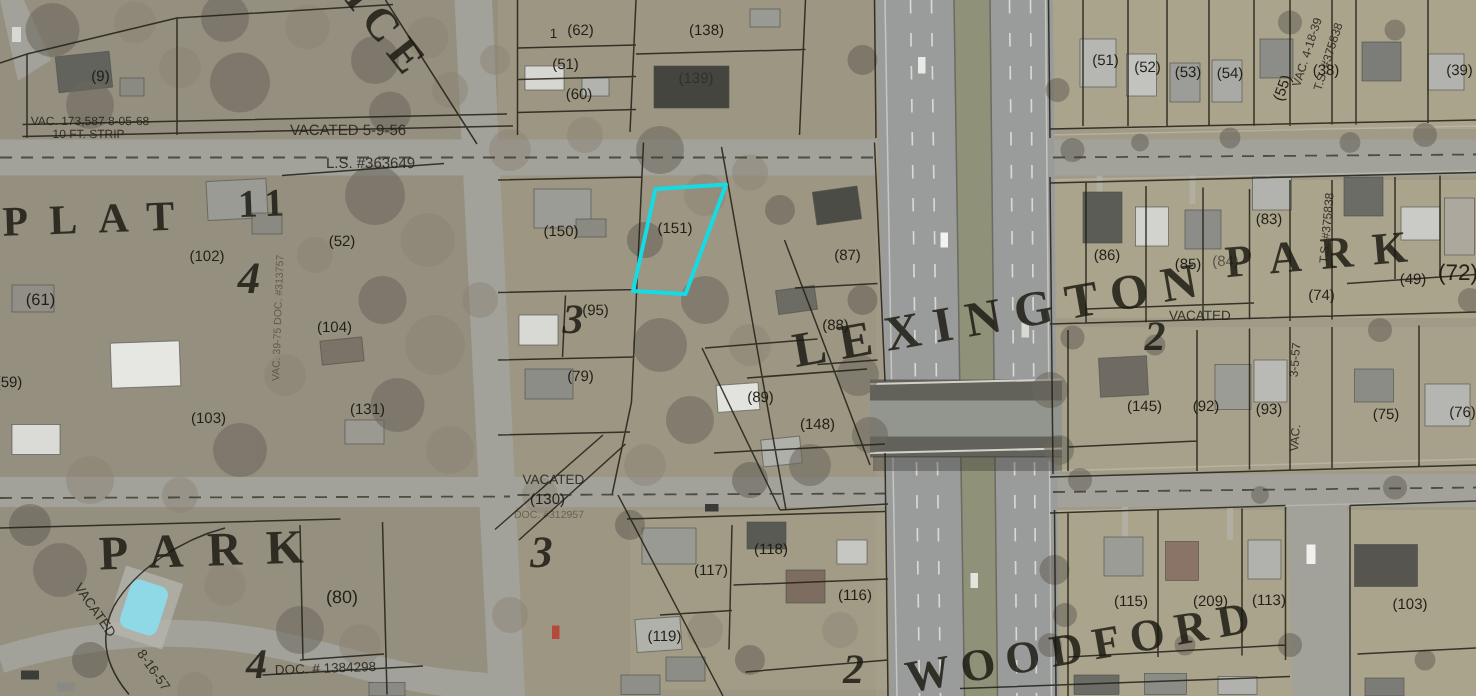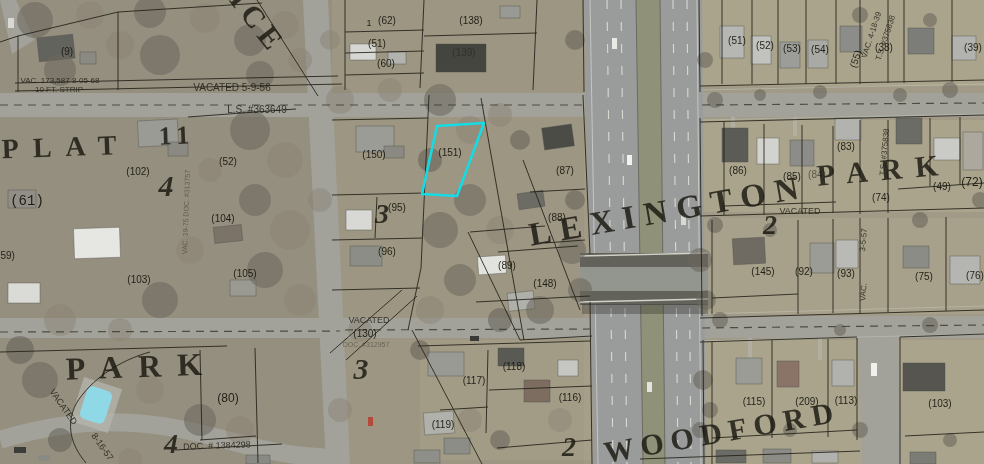--- a/index.html
+++ b/index.html
@@ -260,38 +260,38 @@
       <span class="lbl street" style="left: 142px; top: 366px; font-size: 32px; letter-spacing: 16px; transform: translate(-50%, -50%) rotate(-2deg);">PARK</span>
       <span class="lbl street" style="left: 171px; top: 444px; font-size: 28px; font-style: italic; transform: translate(-50%, -50%) rotate(0deg);">4</span>
       <span class="lbl street" style="left: 382px; top: 214px; font-size: 28px; font-style: italic; transform: translate(-50%, -50%) rotate(0deg);">3</span>
       <span class="lbl street" style="left: 361px; top: 369px; font-size: 30px; font-style: italic; transform: translate(-50%, -50%) rotate(0deg);">3</span>
       <span class="lbl street" style="left: 770px; top: 225px; font-size: 28px; font-style: italic; transform: translate(-50%, -50%) rotate(0deg);">2</span>
       <span class="lbl street" style="left: 569px; top: 447px; font-size: 28px; font-style: italic; transform: translate(-50%, -50%) rotate(0deg);">2</span>
       <span class="lbl street" style="left: 668px; top: 211px; font-size: 33px; letter-spacing: 9px; transform: translate(-50%, -50%) rotate(-10deg);">LEXINGTON</span>
       <span class="lbl street" style="left: 722px; top: 432px; font-size: 30px; letter-spacing: 7px; transform: translate(-50%, -50%) rotate(-10deg);">WOODFORD</span>
       <span class="lbl street" style="left: 884px; top: 170px; font-size: 30px; letter-spacing: 13px; transform: translate(-50%, -50%) rotate(-5deg);">PARK</span>
       <span class="lbl parcel" style="left: 67px; top: 52px; font-size: 10px; transform: translate(-50%, -50%) rotate(0deg);">(9)</span>
-      <span class="lbl parcel" style="left: 27px; top: 201px; font-size: 14px; transform: translate(-50%, -50%) rotate(0deg); font-family: Liberation Mono, monospace;">(61)</span>
+      <span class="lbl parcel" style="left: 27px; top: 201px; font-size: 11px; transform: translate(-50%, -50%) rotate(0deg);">(61)</span>
       <span class="lbl parcel" style="left: 6px; top: 256px; font-size: 10px; transform: translate(-50%, -50%) rotate(0deg);">(59)</span>
       <span class="lbl parcel" style="left: 138px; top: 172px; font-size: 10px; transform: translate(-50%, -50%) rotate(0deg);">(102)</span>
       <span class="lbl parcel" style="left: 228px; top: 162px; font-size: 10px; transform: translate(-50%, -50%) rotate(0deg);">(52)</span>
       <span class="lbl parcel" style="left: 223px; top: 219px; font-size: 10px; transform: translate(-50%, -50%) rotate(0deg);">(104)</span>
       <span class="lbl parcel" style="left: 139px; top: 280px; font-size: 10px; transform: translate(-50%, -50%) rotate(0deg);">(103)</span>
-      <span class="lbl parcel" style="left: 245px; top: 274px; font-size: 10px; transform: translate(-50%, -50%) rotate(0deg);">(105)</span>
+      <span class="lbl parcel" style="left: 245px; top: 274px; font-size: 10px; transform: translate(-50%, -50%) rotate(0deg);">(131)</span>
       <span class="lbl parcel" style="left: 228px; top: 398px; font-size: 12px; transform: translate(-50%, -50%) rotate(0deg);">(80)</span>
       <span class="lbl parcel" style="left: 369px; top: 23px; font-size: 9px; transform: translate(-50%, -50%) rotate(0deg);">1</span>
       <span class="lbl parcel" style="left: 387px; top: 21px; font-size: 10px; transform: translate(-50%, -50%) rotate(0deg);">(62)</span>
       <span class="lbl parcel" style="left: 377px; top: 44px; font-size: 10px; transform: translate(-50%, -50%) rotate(0deg);">(51)</span>
       <span class="lbl parcel" style="left: 386px; top: 64px; font-size: 10px; transform: translate(-50%, -50%) rotate(0deg);">(60)</span>
       <span class="lbl parcel" style="left: 471px; top: 21px; font-size: 10px; transform: translate(-50%, -50%) rotate(0deg);">(138)</span>
       <span class="lbl parcel" style="left: 464px; top: 53px; font-size: 10px; opacity: 0.5; transform: translate(-50%, -50%) rotate(0deg);">(139)</span>
       <span class="lbl parcel" style="left: 374px; top: 155px; font-size: 10px; transform: translate(-50%, -50%) rotate(0deg);">(150)</span>
       <span class="lbl parcel" style="left: 450px; top: 153px; font-size: 10px; transform: translate(-50%, -50%) rotate(0deg);">(151)</span>
       <span class="lbl parcel" style="left: 397px; top: 208px; font-size: 10px; transform: translate(-50%, -50%) rotate(0deg);">(95)</span>
-      <span class="lbl parcel" style="left: 387px; top: 252px; font-size: 10px; transform: translate(-50%, -50%) rotate(0deg);">(96)</span>
+      <span class="lbl parcel" style="left: 387px; top: 252px; font-size: 10px; transform: translate(-50%, -50%) rotate(0deg);">(79)</span>
       <span class="lbl parcel" style="left: 565px; top: 171px; font-size: 10px; transform: translate(-50%, -50%) rotate(0deg);">(87)</span>
       <span class="lbl parcel" style="left: 557px; top: 218px; font-size: 10px; transform: translate(-50%, -50%) rotate(0deg); text-align: right;">(88)</span>
       <span class="lbl parcel" style="left: 507px; top: 266px; font-size: 10px; transform: translate(-50%, -50%) rotate(0deg);">(89)</span>
       <span class="lbl parcel" style="left: 545px; top: 284px; font-size: 10px; transform: translate(-50%, -50%) rotate(0deg);">(148)</span>
       <span class="lbl parcel" style="left: 456px; top: 381px; font-size: 10px; transform: translate(-50%, -50%) rotate(0deg); padding-left: 36px;">(117)</span>
       <span class="lbl parcel" style="left: 514px; top: 367px; font-size: 10px; transform: translate(-50%, -50%) rotate(0deg);">(118)</span>
       <span class="lbl parcel" style="left: 570px; top: 398px; font-size: 10px; transform: translate(-50%, -50%) rotate(0deg);">(116)</span>
       <span class="lbl parcel" style="left: 443px; top: 425px; font-size: 10px; transform: translate(-50%, -50%) rotate(0deg);">(119)</span>
       <span class="lbl parcel" style="left: 365px; top: 334px; font-size: 10px; transform: translate(-50%, -50%) rotate(0deg);">(130)</span>
       <span class="lbl parcel" style="left: 737px; top: 41px; font-size: 10px; transform: translate(-50%, -50%) rotate(0deg);">(51)</span>
@@ -300,34 +300,34 @@
       <span class="lbl parcel" style="left: 820px; top: 50px; font-size: 10px; transform: translate(-50%, -50%) rotate(0deg);">(54)</span>
       <span class="lbl parcel" style="left: 856px; top: 59px; font-size: 10px; transform: translate(-50%, -50%) rotate(-70deg);">(55)</span>
       <span class="lbl parcel" style="left: 884px; top: 48px; font-size: 10px; transform: translate(-50%, -50%) rotate(0deg);">(38)</span>
       <span class="lbl parcel" style="left: 973px; top: 48px; font-size: 10px; transform: translate(-50%, -50%) rotate(0deg);">(39)</span>
       <span class="lbl parcel" style="left: 738px; top: 171px; font-size: 10px; transform: translate(-50%, -50%) rotate(0deg); text-align: right;">(86)</span>
       <span class="lbl parcel" style="left: 792px; top: 177px; font-size: 10px; transform: translate(-50%, -50%) rotate(0deg);">(85)</span>
       <span class="lbl parcel" style="left: 817px; top: 175px; font-size: 10px; opacity: 0.6; transform: translate(-50%, -50%) rotate(0deg);">(84)</span>
       <span class="lbl parcel" style="left: 846px; top: 147px; font-size: 10px; transform: translate(-50%, -50%) rotate(0deg);">(83)</span>
       <span class="lbl parcel" style="left: 881px; top: 198px; font-size: 10px; transform: translate(-50%, -50%) rotate(0deg);">(74)</span>
       <span class="lbl parcel" style="left: 942px; top: 187px; font-size: 10px; transform: translate(-50%, -50%) rotate(0deg);">(49)</span>
-      <span class="lbl parcel" style="left: 972px; top: 182px; font-size: 12px; transform: translate(-50%, -50%) rotate(0deg);">(72)</span>
+      <span class="lbl parcel" style="left: 972px; top: 182px; font-size: 15px; transform: translate(-50%, -50%) rotate(0deg);">(72)</span>
       <span class="lbl parcel" style="left: 763px; top: 272px; font-size: 10px; transform: translate(-50%, -50%) rotate(0deg);">(145)</span>
       <span class="lbl parcel" style="left: 804px; top: 272px; font-size: 10px; transform: translate(-50%, -50%) rotate(0deg);">(92)</span>
       <span class="lbl parcel" style="left: 846px; top: 274px; font-size: 10px; transform: translate(-50%, -50%) rotate(0deg);">(93)</span>
       <span class="lbl parcel" style="left: 924px; top: 277px; font-size: 10px; transform: translate(-50%, -50%) rotate(0deg);">(75)</span>
       <span class="lbl parcel" style="left: 975px; top: 276px; font-size: 10px; transform: translate(-50%, -50%) rotate(0deg);">(76)</span>
       <span class="lbl parcel" style="left: 754px; top: 402px; font-size: 10px; transform: translate(-50%, -50%) rotate(0deg);">(115)</span>
       <span class="lbl parcel" style="left: 807px; top: 402px; font-size: 10px; transform: translate(-50%, -50%) rotate(0deg);">(209)</span>
       <span class="lbl parcel" style="left: 846px; top: 401px; font-size: 10px; transform: translate(-50%, -50%) rotate(0deg);">(113)</span>
       <span class="lbl parcel" style="left: 940px; top: 404px; font-size: 10px; transform: translate(-50%, -50%) rotate(0deg);">(103)</span>
       <span class="lbl annot" style="left: 60px; top: 81px; font-size: 8px; transform: translate(-50%, -50%) rotate(0deg);">VAC. 173,587 8-05-68</span>
       <span class="lbl annot" style="left: 59px; top: 90px; font-size: 8px; transform: translate(-50%, -50%) rotate(0deg);">10 FT. STRIP</span>
       <span class="lbl annot" style="left: 232px; top: 88px; font-size: 10px; transform: translate(-50%, -50%) rotate(0deg);">VACATED  5-9-56</span>
-      <span class="lbl annot" style="left: 257px; top: 110px; font-size: 10px; transform: translate(-50%, -50%) rotate(0deg);">L.S. #363649</span>
+      <span class="lbl annot" style="left: 247px; top: 110px; font-size: 10px; transform: translate(-50%, -50%) rotate(0deg);">L.S. #363649</span>
       <span class="lbl annot" style="left: 186px; top: 212px; font-size: 7px; opacity: 0.55; transform: translate(-50%, -50%) rotate(-88deg);">VAC. 39-75 DOC. #313757</span>
       <span class="lbl annot" style="left: 369px; top: 320px; font-size: 9px; transform: translate(-50%, -50%) rotate(0deg);">VACATED</span>
       <span class="lbl annot" style="left: 366px; top: 344px; font-size: 7px; opacity: 0.5; transform: translate(-50%, -50%) rotate(0deg);">DOC. #312957</span>
       <span class="lbl annot" style="left: 800px; top: 211px; font-size: 9px; transform: translate(-50%, -50%) rotate(0deg);">VACATED</span>
       <span class="lbl annot" style="left: 872px; top: 35px; font-size: 8px; transform: translate(-50%, -50%) rotate(-72deg);">VAC. 4-18-39</span>
       <span class="lbl annot" style="left: 886px; top: 38px; font-size: 8px; transform: translate(-50%, -50%) rotate(-72deg);">T.S. #375838</span>
       <span class="lbl annot" style="left: 885px; top: 152px; font-size: 8px; transform: translate(-50%, -50%) rotate(-85deg);">T.S. #375838</span>
       <span class="lbl annot" style="left: 864px; top: 240px; font-size: 8px; transform: translate(-50%, -50%) rotate(-85deg);">3-5-57</span>
       <span class="lbl annot" style="left: 864px; top: 292px; font-size: 8px; transform: translate(-50%, -50%) rotate(-85deg);">VAC.</span>
       <span class="lbl annot" style="left: 63px; top: 407px; font-size: 9px; transform: translate(-50%, -50%) rotate(55deg);">VACATED</span>

